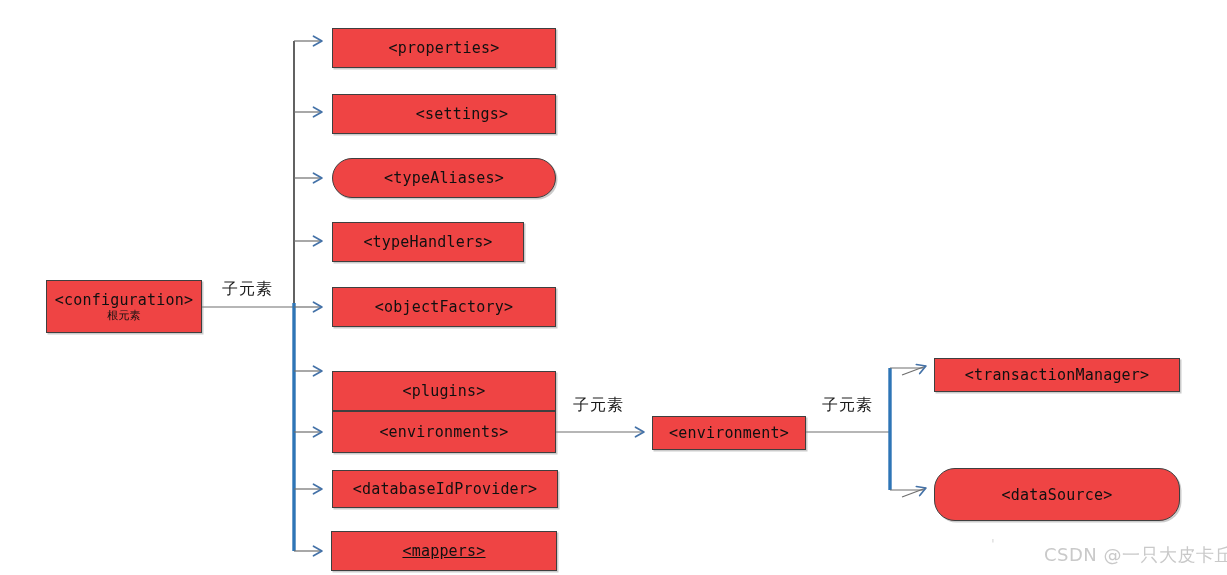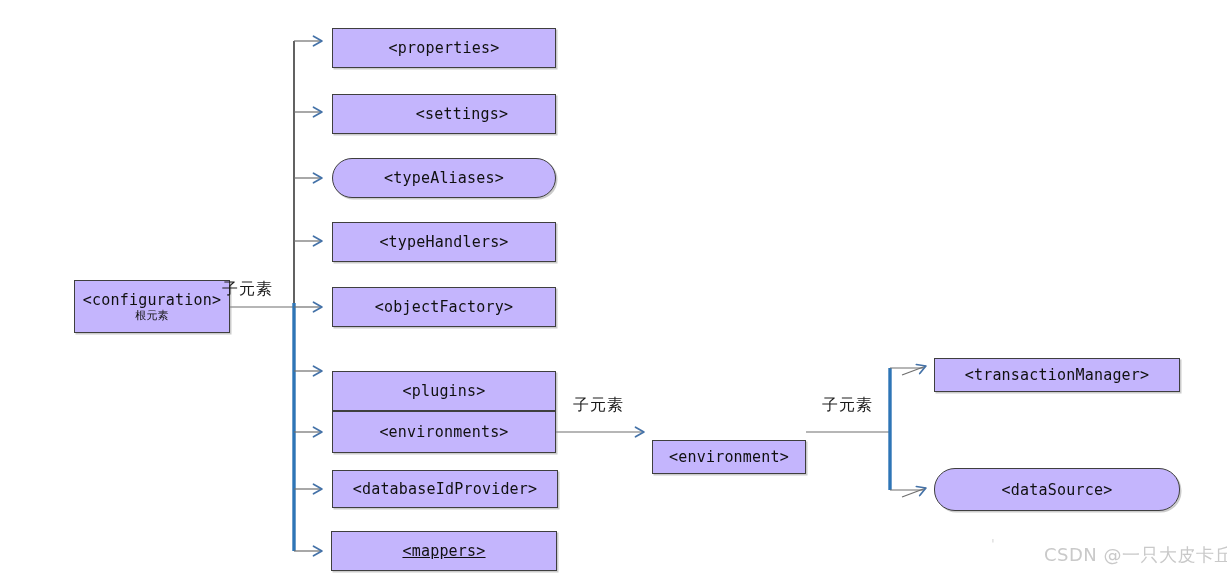--- a/index.html
+++ b/index.html
@@ -5,28 +5,28 @@
   html,body{margin:0;padding:0;background:#ffffff;}
   body{
     width:1227px;height:575px;position:relative;overflow:hidden;
     font-family:"DejaVu Sans Mono","Liberation Mono",monospace;
   }
   #canvas{position:absolute;left:0;top:0;width:1227px;height:575px;}
   svg.wires{position:absolute;left:0;top:0;width:1227px;height:575px;pointer-events:none;}
 
   .node{
     position:absolute;box-sizing:border-box;
-    border:1px solid #3f3f3f;background:#c4b5fd;
+    border:1px solid #3f3f3f;background:#ef4444;
     display:flex;align-items:center;justify-content:center;
     color:#101010;font-size:15px;letter-spacing:.2px;
     white-space:nowrap;
     box-shadow:1.5px 1.5px 0 rgba(140,140,140,.45);
   }
   .node.root{
-    flex-direction:column;line-height:1.25;padding-top:1px;margin-left:28px;
+    flex-direction:column;line-height:1.25;padding-top:1px;
   }
   .node .cn{font-family:Liberation Mono, monospace;font-size:11px;}
 
   .edge-label{
     position:absolute;color:#1a1a1a;font-size:16px;
     font-family:"DejaVu Sans","Liberation Sans",sans-serif;
     white-space:nowrap;letter-spacing:1px;
   }
 
   .watermark{
@@ -82,47 +82,47 @@
 
   <div class="node" style="left:332px;top:28px;width:224px;height:40px;">
     <span>&lt;properties&gt;</span>
   </div>
   <div class="node" style="left:332px;top:94px;width:224px;height:40px;padding-left:36px;">
     <span>&lt;settings&gt;</span>
   </div>
   <div class="node" style="left:332px;top:158px;width:224px;height:40px;border-radius:20px;">
     <span>&lt;typeAliases&gt;</span>
   </div>
-  <div class="node" style="left:332px;top:222px;width:224px;height:40px;">
+  <div class="node" style="left:332px;top:222px;width:192px;height:40px;">
     <span>&lt;typeHandlers&gt;</span>
   </div>
   <div class="node" style="left:332px;top:287px;width:224px;height:40px;">
     <span>&lt;objectFactory&gt;</span>
   </div>
   <div class="node" style="left:332px;top:351px;width:224px;height:40px;margin-top:20px;">
     <span>&lt;plugins&gt;</span>
   </div>
   <div class="node" style="left:332px;top:411px;width:224px;height:42px;">
     <span>&lt;environments&gt;</span>
   </div>
   <div class="node" style="left:332px;top:470px;width:226px;height:38px;">
     <span>&lt;databaseIdProvider&gt;</span>
   </div>
   <div class="node" style="left:331px;top:531px;width:226px;height:40px;text-decoration:underline;">
     <span>&lt;mappers&gt;</span>
   </div>
 
-  <div class="node" style="left:652px;top:416px;width:154px;height:34px;margin-top:24px;">
+  <div class="node" style="left:652px;top:416px;width:154px;height:34px;">
     <span>&lt;environment&gt;</span>
   </div>
 
   <div class="node" style="left:934px;top:358px;width:246px;height:34px;">
     <span>&lt;transactionManager&gt;</span>
   </div>
-  <div class="node" style="left:934px;top:468px;width:246px;height:43px;border-radius:21px;">
+  <div class="node" style="left:934px;top:468px;width:246px;height:53px;border-radius:21px;">
     <span>&lt;dataSource&gt;</span>
   </div>
 
   <div class="edge-label" style="left:222px;top:279px;">
     <span>子元素</span>
   </div>
   <div class="edge-label" style="left:573px;top:395px;">
     <span>子元素</span>
   </div>
   <div class="edge-label" style="left:822px;top:395px;">

